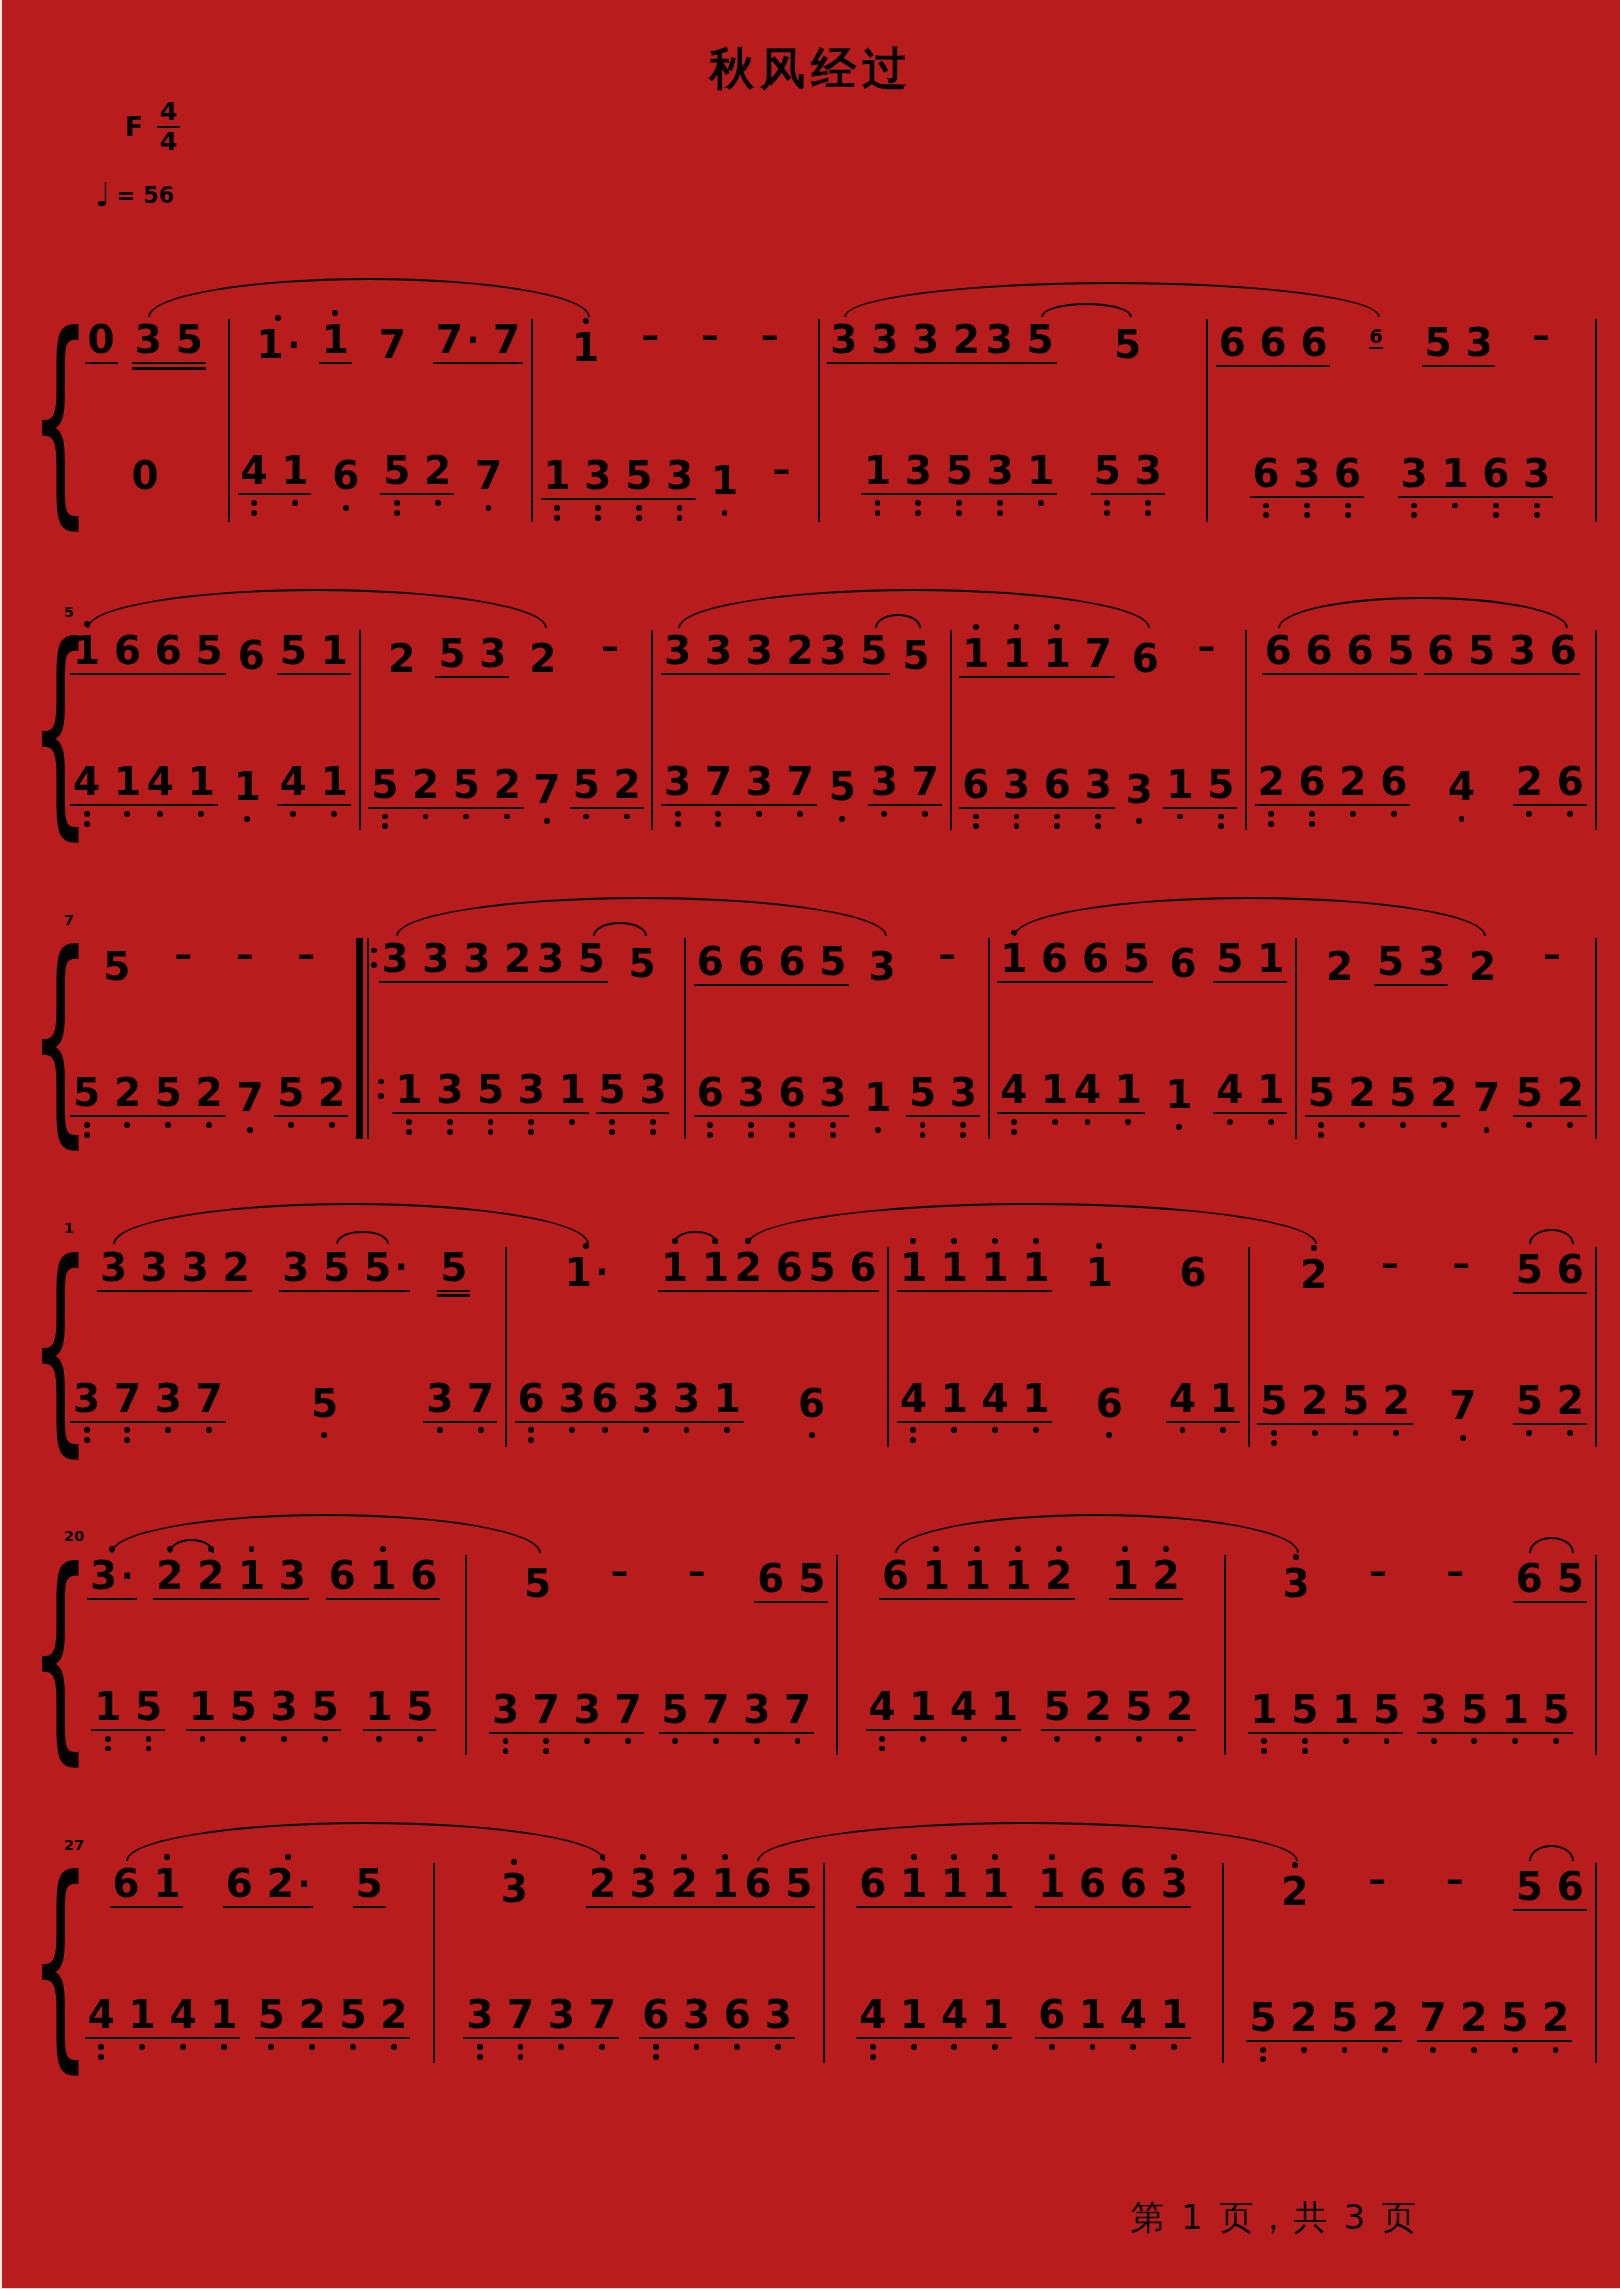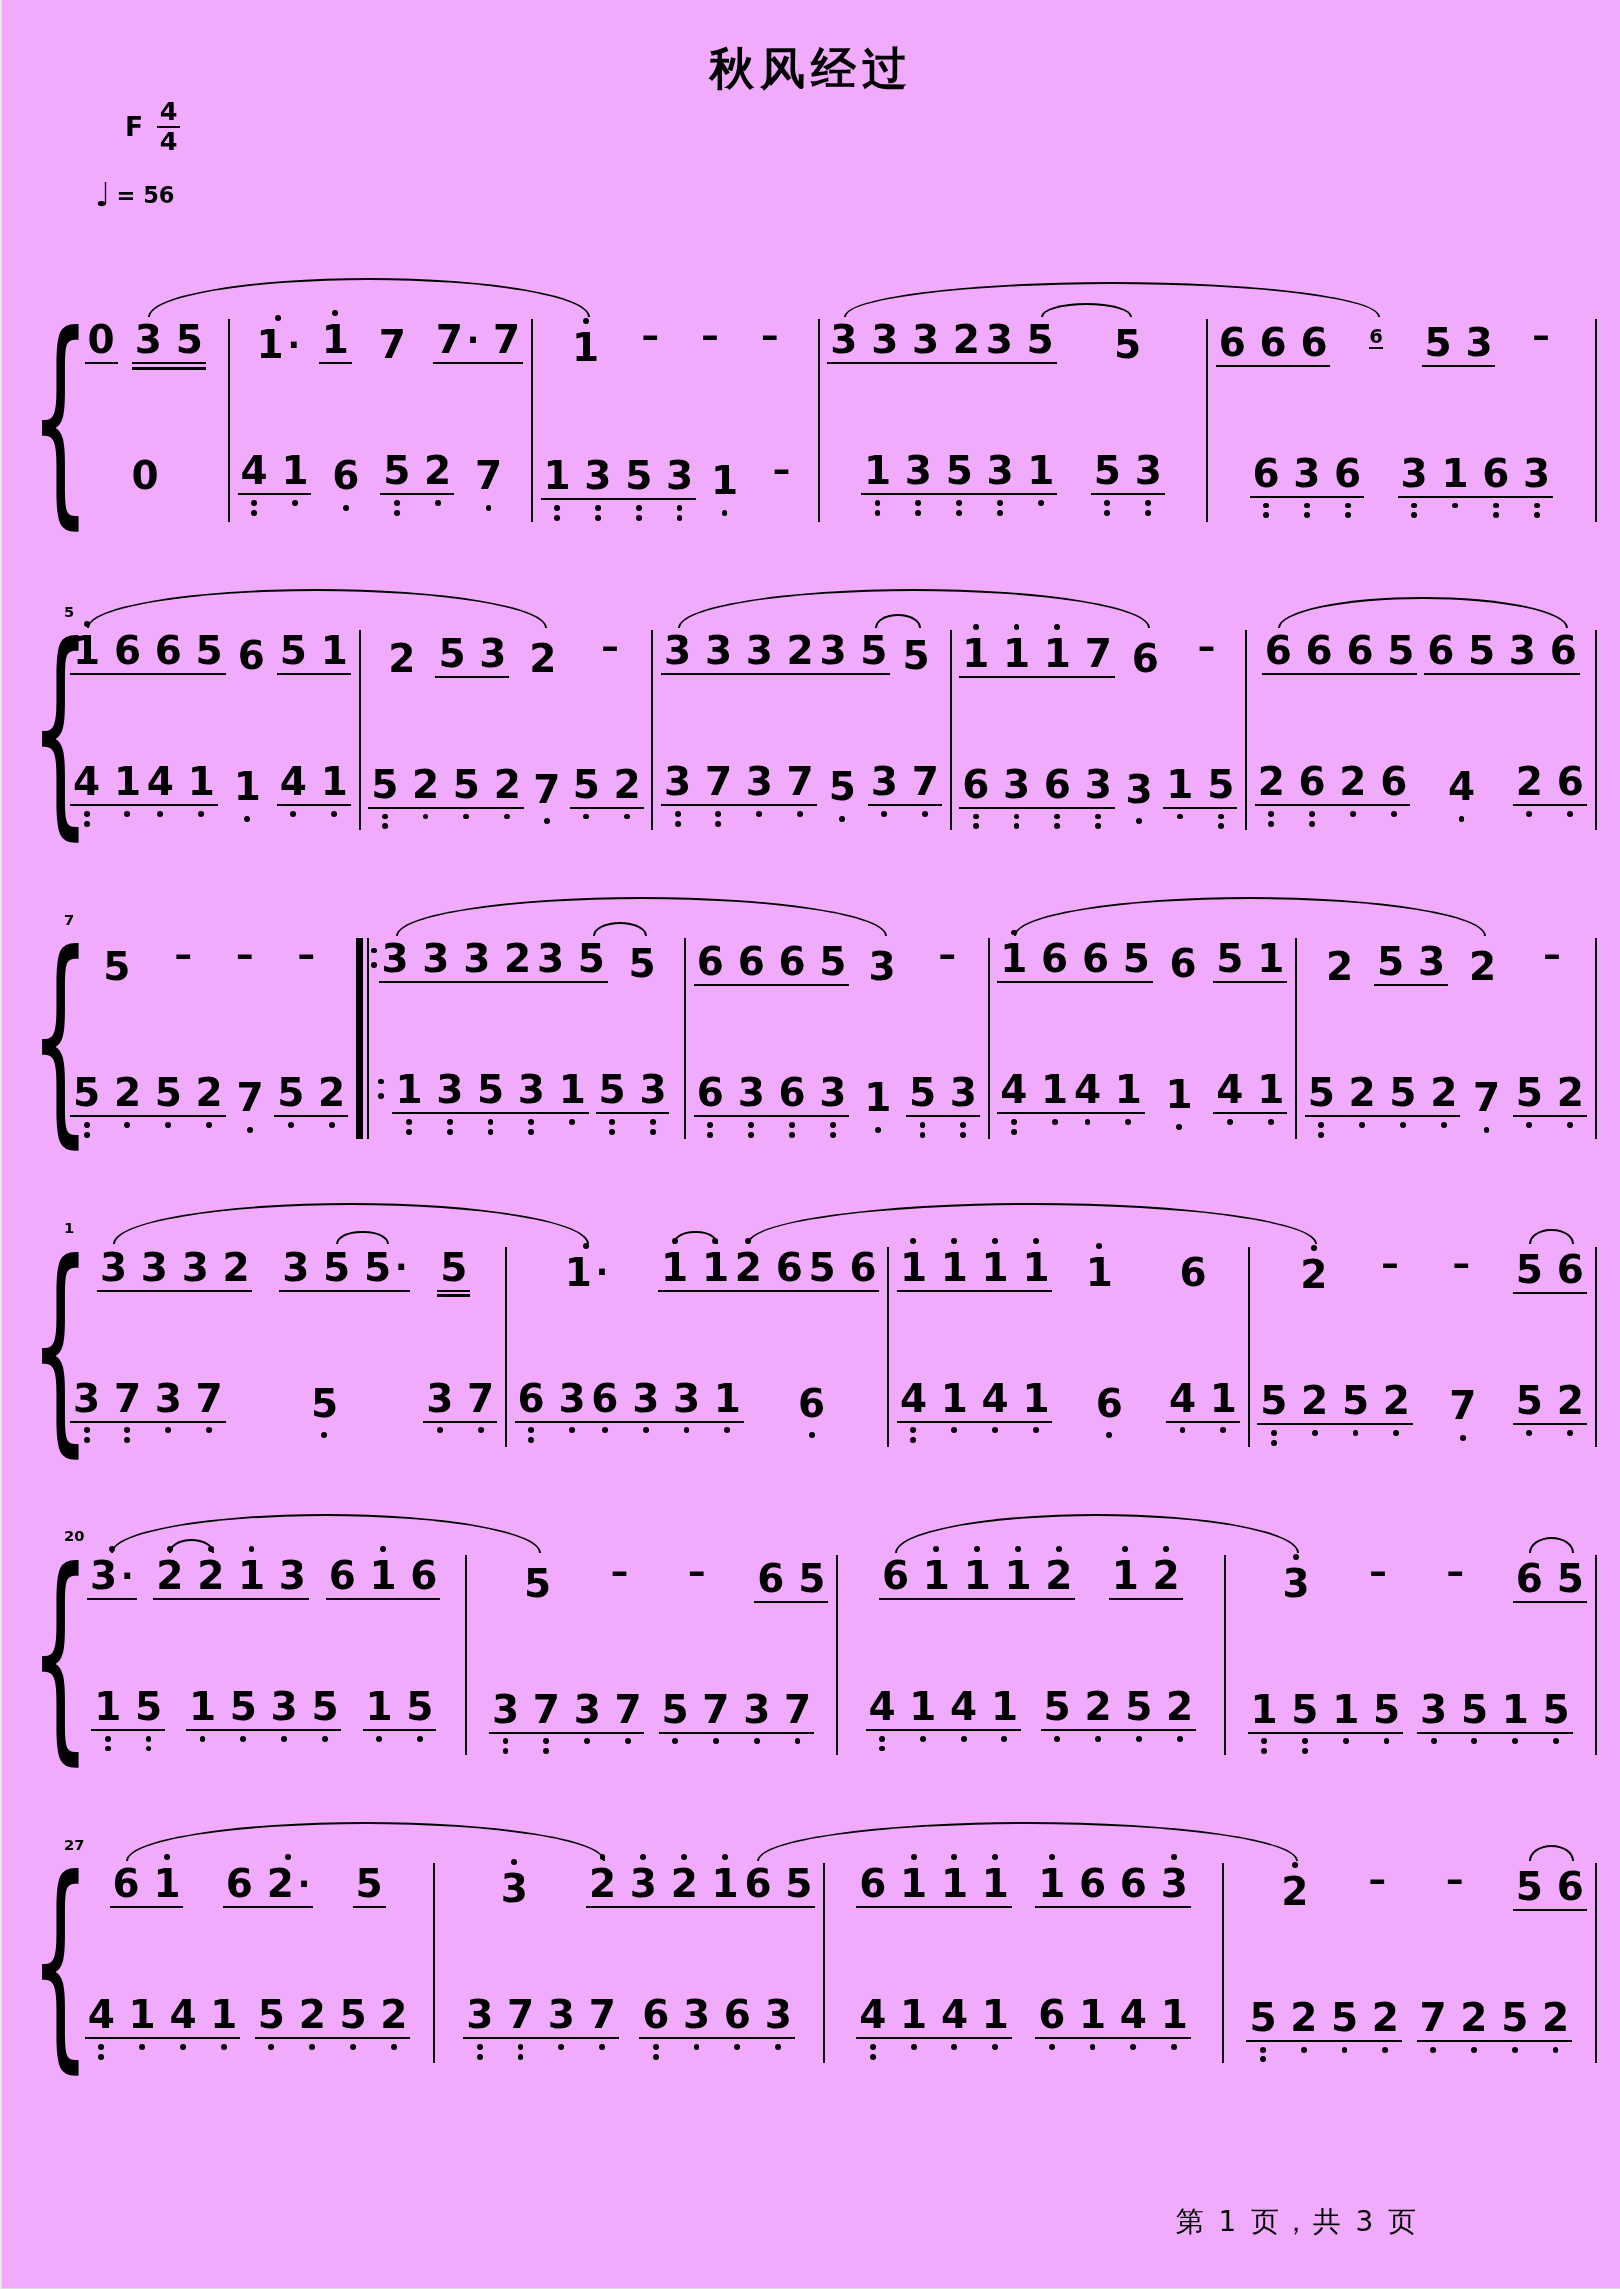--- a/index.html
+++ b/index.html
@@ -1,16 +1,16 @@
 <!DOCTYPE html>
 <html><head>
 <meta charset="utf-8">
 <style>
   html,body{margin:0;padding:0;background:#fff;}
-  .page{position:relative;width:1620px;height:2290px;background:#f0abfc;box-sizing:border-box;
+  .page{position:relative;width:1620px;height:2290px;background:#b91c1c;box-sizing:border-box;
         border-left:2px solid #e8e8e8;border-bottom:2px solid #ddd;
         font-family:"DejaVu Sans",sans-serif;color:#000;overflow:hidden;}
   .title{position:absolute;top:39px;left:0;right:0;text-align:center;
          font-size:45px;font-weight:700;letter-spacing:5.9px;
          font-family:"DejaVu Serif","DejaVu Sans",serif;}
   .keysig{position:absolute;top:98px;left:123px;display:flex;align-items:center;gap:13.7px;}
   .keyletter{font-size:26.5px;font-weight:700;}
   .frac{display:inline-flex;flex-direction:column;align-items:center;font-size:25.5px;font-weight:700;line-height:1.08;}
   .frac .num{border-bottom:2.9px solid #000;padding:0 2.9px;}
   .tempo{position:absolute;top:178px;left:93px;display:flex;align-items:center;gap:5.9px;}
@@ -48,21 +48,21 @@
   .db{position:absolute;left:50%;transform:translateX(-50%);top:100%;margin-top:9.8px;
       display:flex;flex-direction:column;gap:3.9px;align-items:center;}
   .da i,.db i{width:5.9px;height:5.9px;border-radius:50%;background:#000;display:block;}
 
   .repdots{display:flex;flex-direction:column;gap:8.8px;align-self:center;margin:0 2px 5.9px 0;}
   .repdots i{width:5.9px;height:5.9px;border-radius:50%;background:#000;display:block;}
 
   .slur{position:absolute;border:2px solid #000;border-bottom:none;
         border-radius:50% 50% 0 0 / 100% 100% 0 0;pointer-events:none;}
 
-  .footer{position:absolute;right:201px;bottom:47px;font-size:28px;letter-spacing:2.9px;
+  .footer{position:absolute;right:201px;bottom:47px;font-size:34px;letter-spacing:2.9px;
           font-family:"DejaVu Sans",sans-serif;margin-top:14px;}
 </style>
 </head>
 <body>
 
 <div class="page">
   <div class="title">秋风经过</div>
 
   <div class="keysig">
     <span class="keyletter">F</span>

